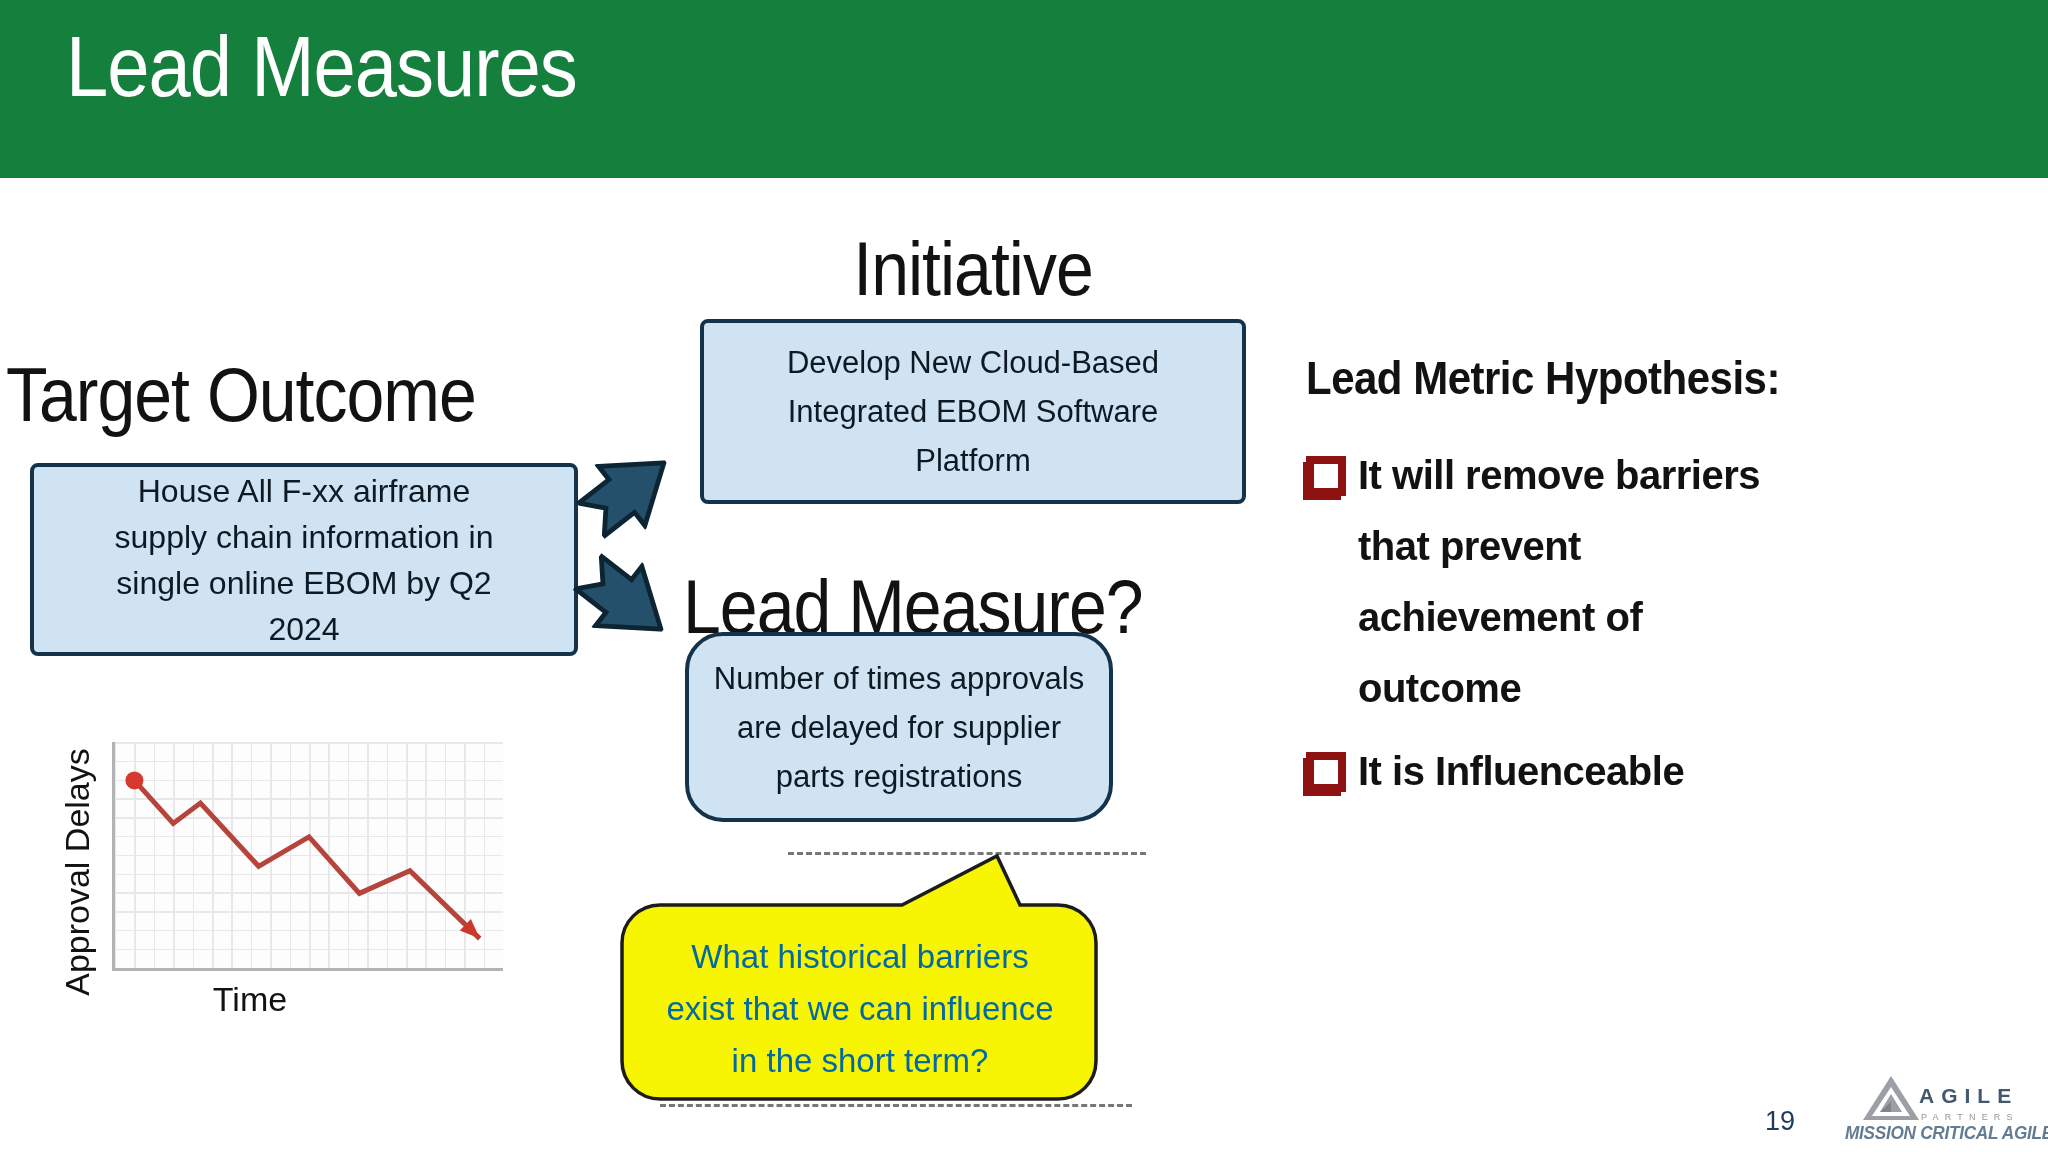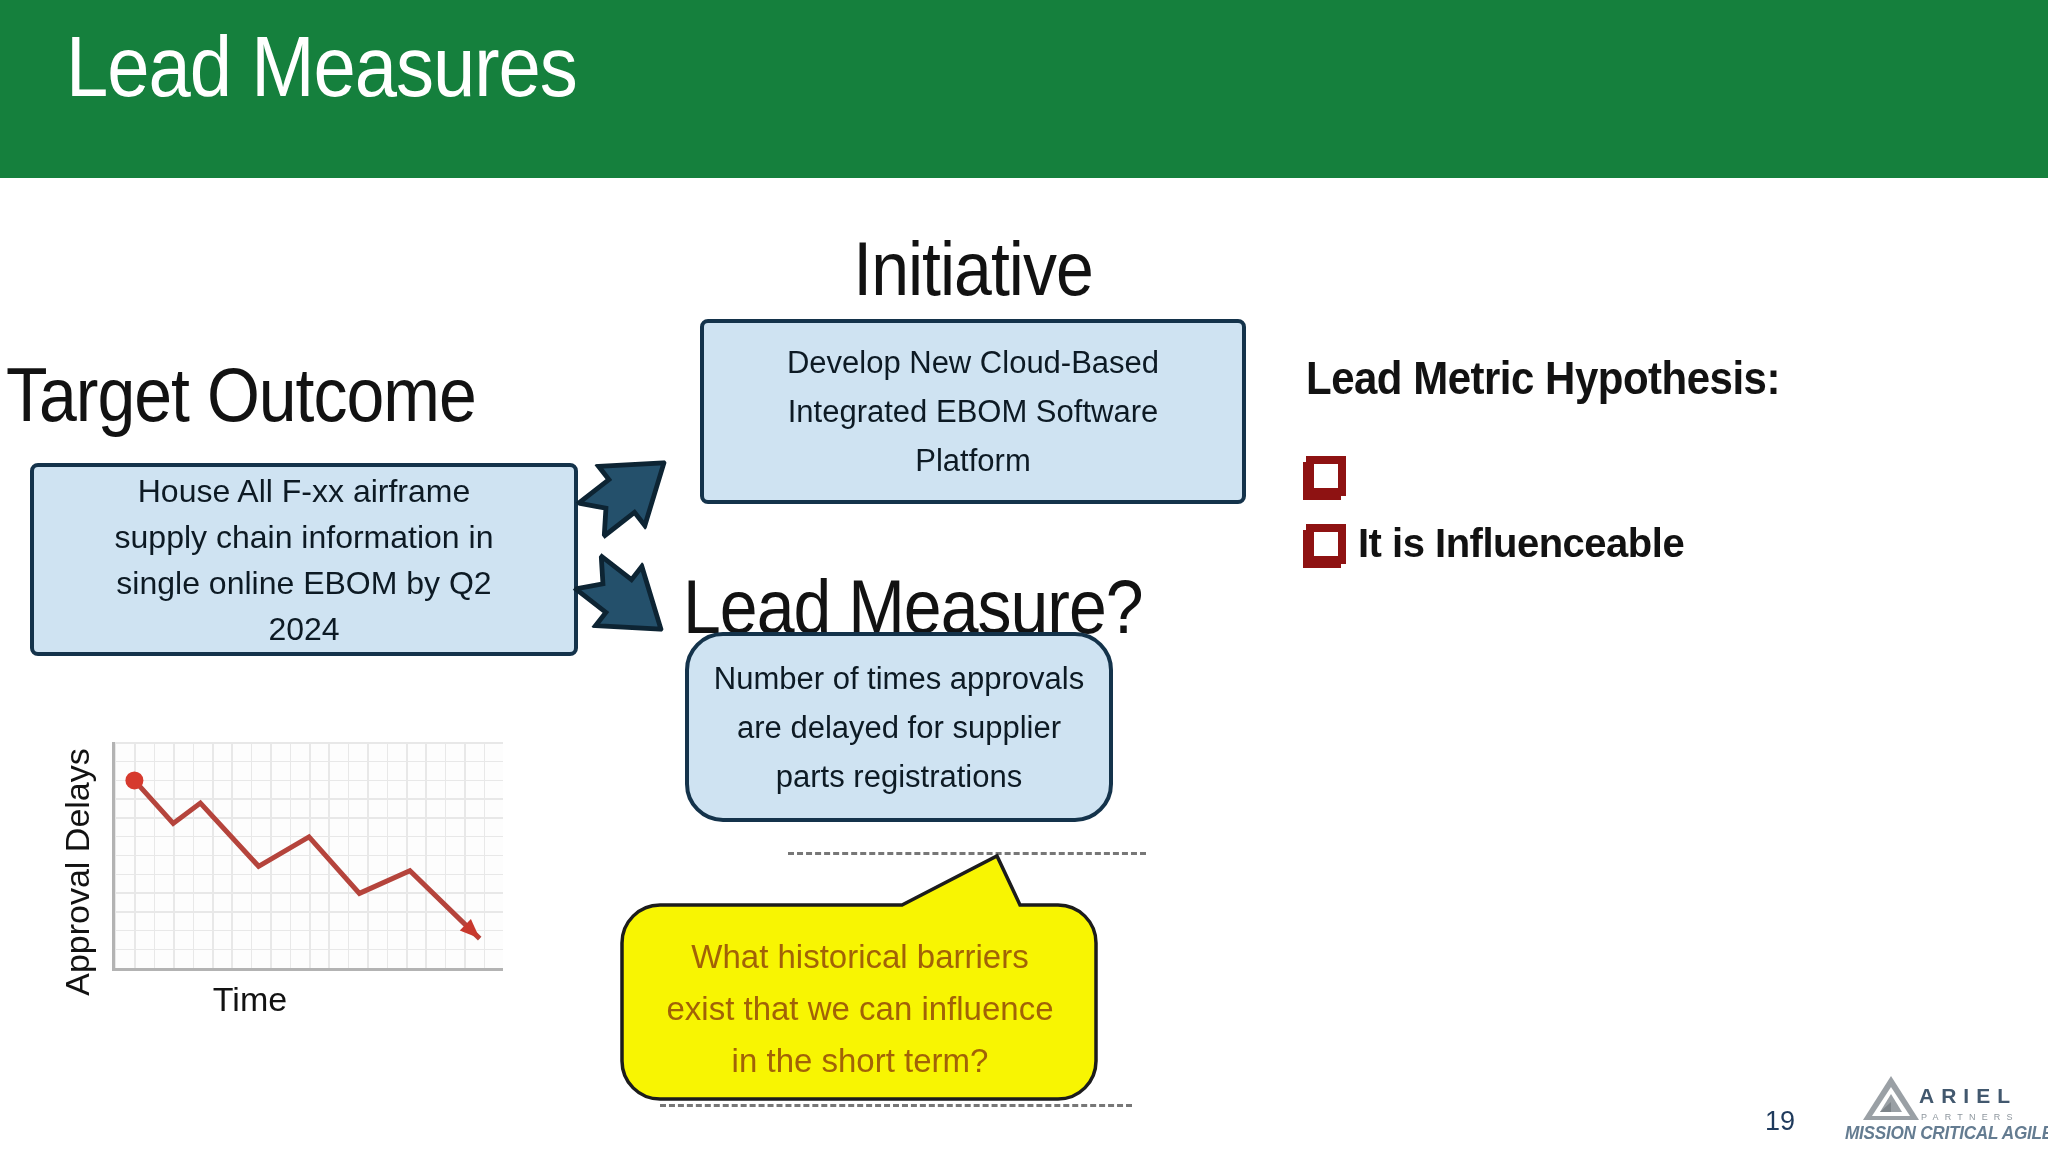--- a/index.html
+++ b/index.html
@@ -49,21 +49,21 @@
       repeating-linear-gradient(to right,#e8e8e8 0 1.5px,transparent 1.5px 19.4px),
       repeating-linear-gradient(to bottom,#e8e8e8 0 1.5px,transparent 1.5px 18.8px);
   }
   .x-axis-label{position:absolute;left:150px;top:980px;width:200px;text-align:center;font-size:34px;}
   
   .dash-line{position:absolute;border-top:3px dashed #4a4a4a;opacity:.75;}
   
   .bubble-wrap{position:absolute;left:620px;top:853px;width:480px;height:250px;}
   .bubble-text{
     position:absolute;left:0;top:78px;width:480px;text-align:center;font-size:33px;line-height:52px;
-    color:#a16207;white-space:pre-line;
+    color:#0369a1;white-space:pre-line;
   }
   
   .arrow{position:absolute;width:96px;height:82px;}
   .arrow.up{left:580px;top:450px;transform:rotate(-38deg);}
   .arrow.down{left:577px;top:560px;transform:rotate(38deg);}
   
   .page-number{position:absolute;left:1765px;top:1106px;font-size:27px;color:#1f3a5c;}
   .logo{position:absolute;left:1845px;top:1072px;width:200px;height:78px;}
   .logo-brand{
     position:absolute;left:74px;top:12px;font-size:21px;font-weight:700;letter-spacing:7px;
@@ -135,33 +135,37 @@
       <circle id="chart-dot" r="9" fill="#d63a2e" cx="19.400000000000002" cy="38.41999999999999"></circle>
       <polygon id="chart-arrowhead" fill="#c8382d" points="364.7,196.6 355.9,176.9 344.8,188.4"></polygon>
     </svg>
   </div>
   <div class="x-axis-label">Time</div>
 
   <div class="hyp-heading">Lead Metric Hypothesis:</div>
   <div class="hyp-list">
     <div class="hyp-item">
       <span class="checkbox"></span>
+      <span class="hyp-text">It will remove barriers
+that prevent
+achievement of
+outcome</span>
     </div>
     <div class="hyp-item">
       <span class="checkbox"></span>
       <span class="hyp-text">It is Influenceable</span>
     </div>
   </div>
 
   <div class="page-number">19</div>
   <div class="logo">
     <svg width="60" height="46" viewBox="0 0 60 46" style="position:absolute;left:16px;top:4px;">
       <polygon points="30,0 58,44 2,44" fill="#9aa0a5"></polygon>
       <polygon points="30,11 49,40 11,40" fill="#ffffff"></polygon>
       <polygon points="30,18 41,36 19,36" fill="#9aa0a5"></polygon>
       <polygon points="19,36 30,26 30,36" fill="#7d8489"></polygon>
     </svg>
-    <div class="logo-brand">ARIEL</div>
+    <div class="logo-brand">AGILE</div>
     <div class="logo-sub">PARTNERS</div>
     <div class="logo-tagline">MISSION CRITICAL AGILE™</div>
   </div>
 
 </div>
 
 </body></html>

